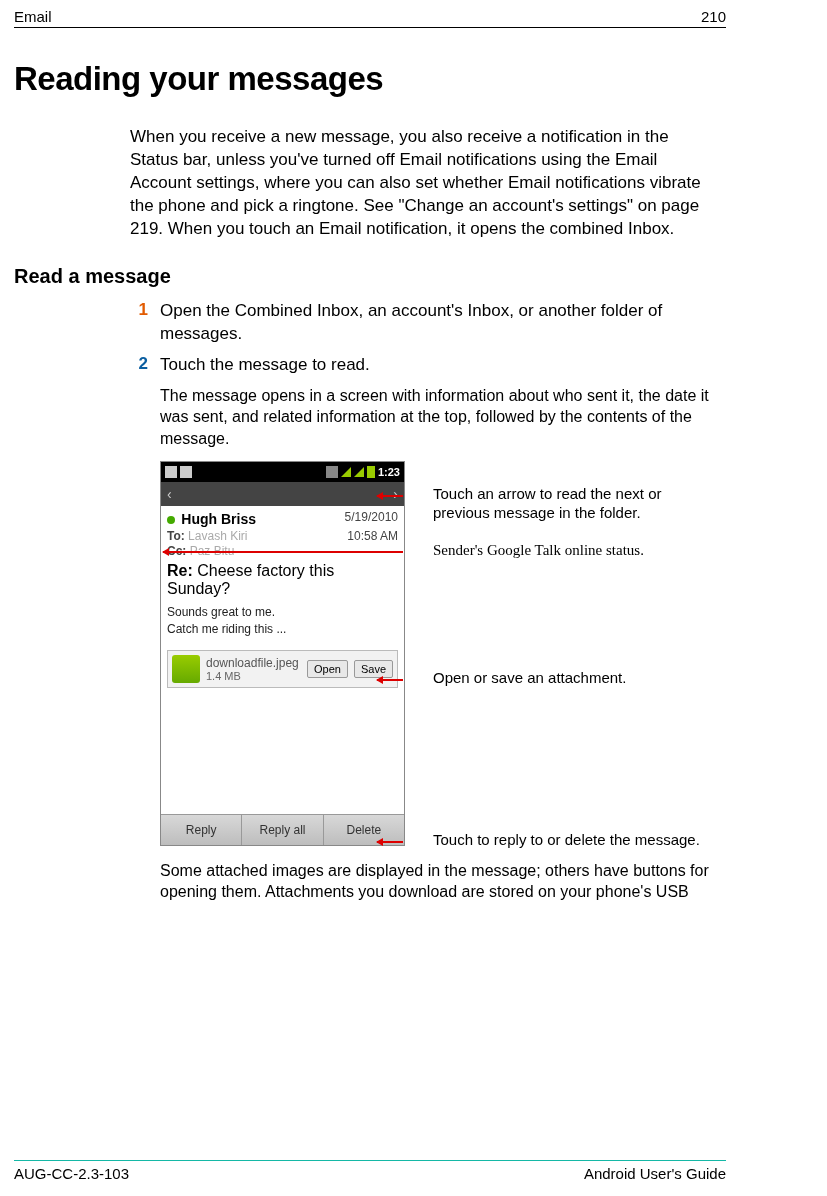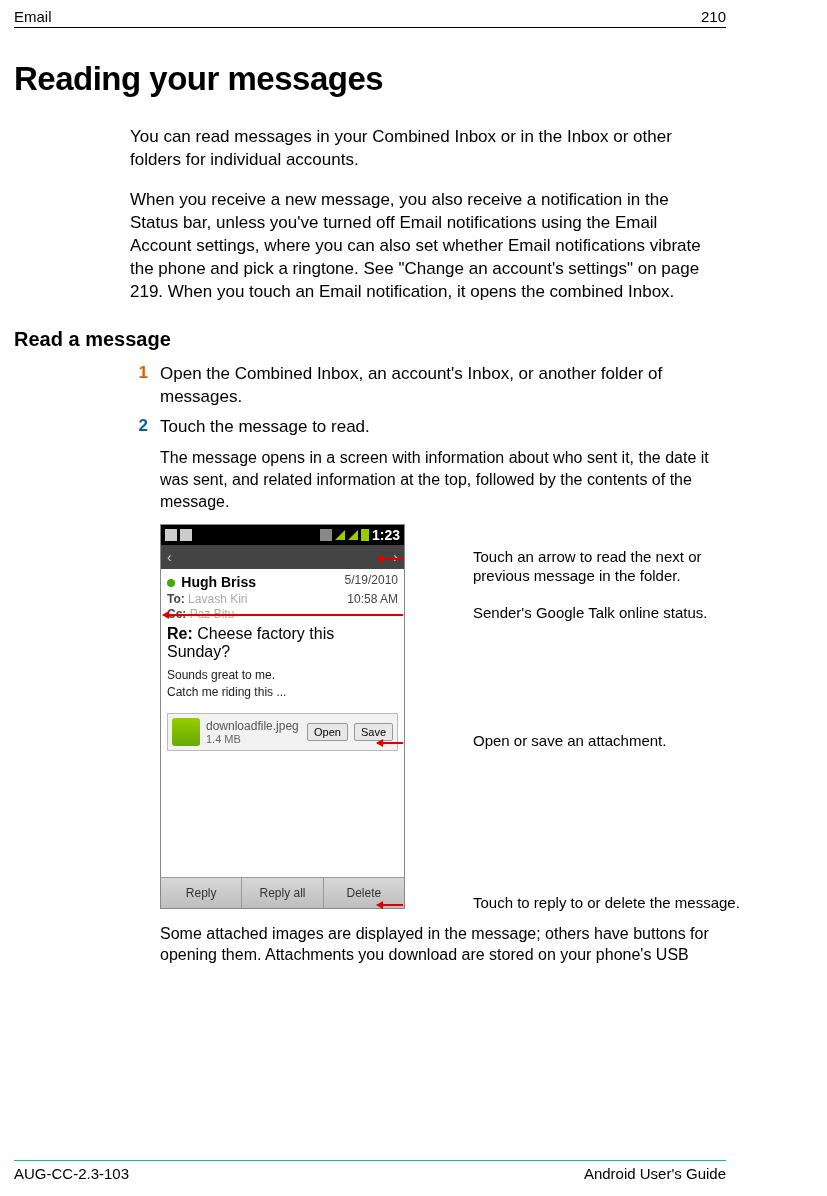--- a/index.html
+++ b/index.html
@@ -86,21 +86,21 @@
     position: relative;
   }
   .statusbar {
     background: #000;
     height: 20px;
     display: flex;
     justify-content: space-between;
     align-items: center;
     padding: 0 4px;
     color: #fff;
-    font-size: 14px;
+    font-size: 11px;
   }
   .statusbar .left-icons, .statusbar .right-icons { display: flex; gap: 3px; align-items: center; }
   .sb-icon {
     width: 12px; height: 12px; background: #ccc; display:inline-block;
   }
   .sb-signal {
     width: 0; height: 0;
     border-left: 10px solid transparent;
     border-bottom: 10px solid #9c0;
   }
@@ -181,21 +181,20 @@
     width:0;height:0;
     border-right:7px solid #d00;
     border-top:4px solid transparent;
     border-bottom:4px solid transparent;
   }
   .callout-text {
     position: absolute;
     left: 0;
     white-space: normal;
     width: 280px;
-    margin-left: 40px;
   }
 
   .footer {
     position: absolute;
     bottom: 14px;
     left: 14px; right: 14px;
     display: flex;
     justify-content: space-between;
     border-top: 1px solid #14b8a6;
     padding-top: 4px;
@@ -208,21 +207,20 @@
 <div class="page">
 
   <div class="header-line">
     <span>Email</span>
     <span>210</span>
   </div>
 
   <h1 class="page-title">Reading your messages</h1>
 
   <div class="body-indent">
-    <p class="para">You can read messages in your Combined Inbox or in the Inbox or other folders for individual accounts.</p>
     <p class="para">When you receive a new message, you also receive a notification in the Status bar, unless you've turned off Email notifications using the Email Account settings, where you can also set whether Email notifications vibrate the phone and pick a ringtone. See "Change an account's settings" on page 219. When you touch an Email notification, it opens the combined Inbox.</p>
   </div>
 
   <h2 class="subhead">Read a message</h2>
 
   <div class="body-indent">
     <div class="step">
       <div class="step-num">1</div>
       <div class="step-text">Open the Combined Inbox, an account's Inbox, or another folder of messages.</div>
     </div>
@@ -298,21 +296,21 @@
           <div class="btn">Delete</div>
         </div>
       </div>
 
       <div class="callout" style="top:26px; left:243px;">
         <div class="redline" style="width:26px; left:-26px;"></div>
         <div class="callout-text" style="left:30px; top:-2px;">Touch an arrow to read the next or previous message in the folder.</div>
       </div>
       <div class="callout" style="top:82px; left:243px;">
         <div class="redline" style="width:26px; left:-240px; width:240px;"></div>
-        <div class="callout-text" style="left:30px; top:-2px;">Sender's Google Talk online status.</div>
+        <div class="callout-text" style="left:30px; top:-2px;font-family:Liberation Serif, serif;">Sender's Google Talk online status.</div>
       </div>
       <div class="callout" style="top:210px; left:243px;">
         <div class="redline" style="width:26px; left:-26px;"></div>
         <div class="callout-text" style="left:30px; top:-2px;">Open or save an attachment.</div>
       </div>
       <div class="callout" style="top:372px; left:243px;">
         <div class="redline" style="width:26px; left:-26px;"></div>
         <div class="callout-text" style="left:30px; top:-2px; width:320px;">Touch to reply to or delete the message.</div>
       </div>
 

